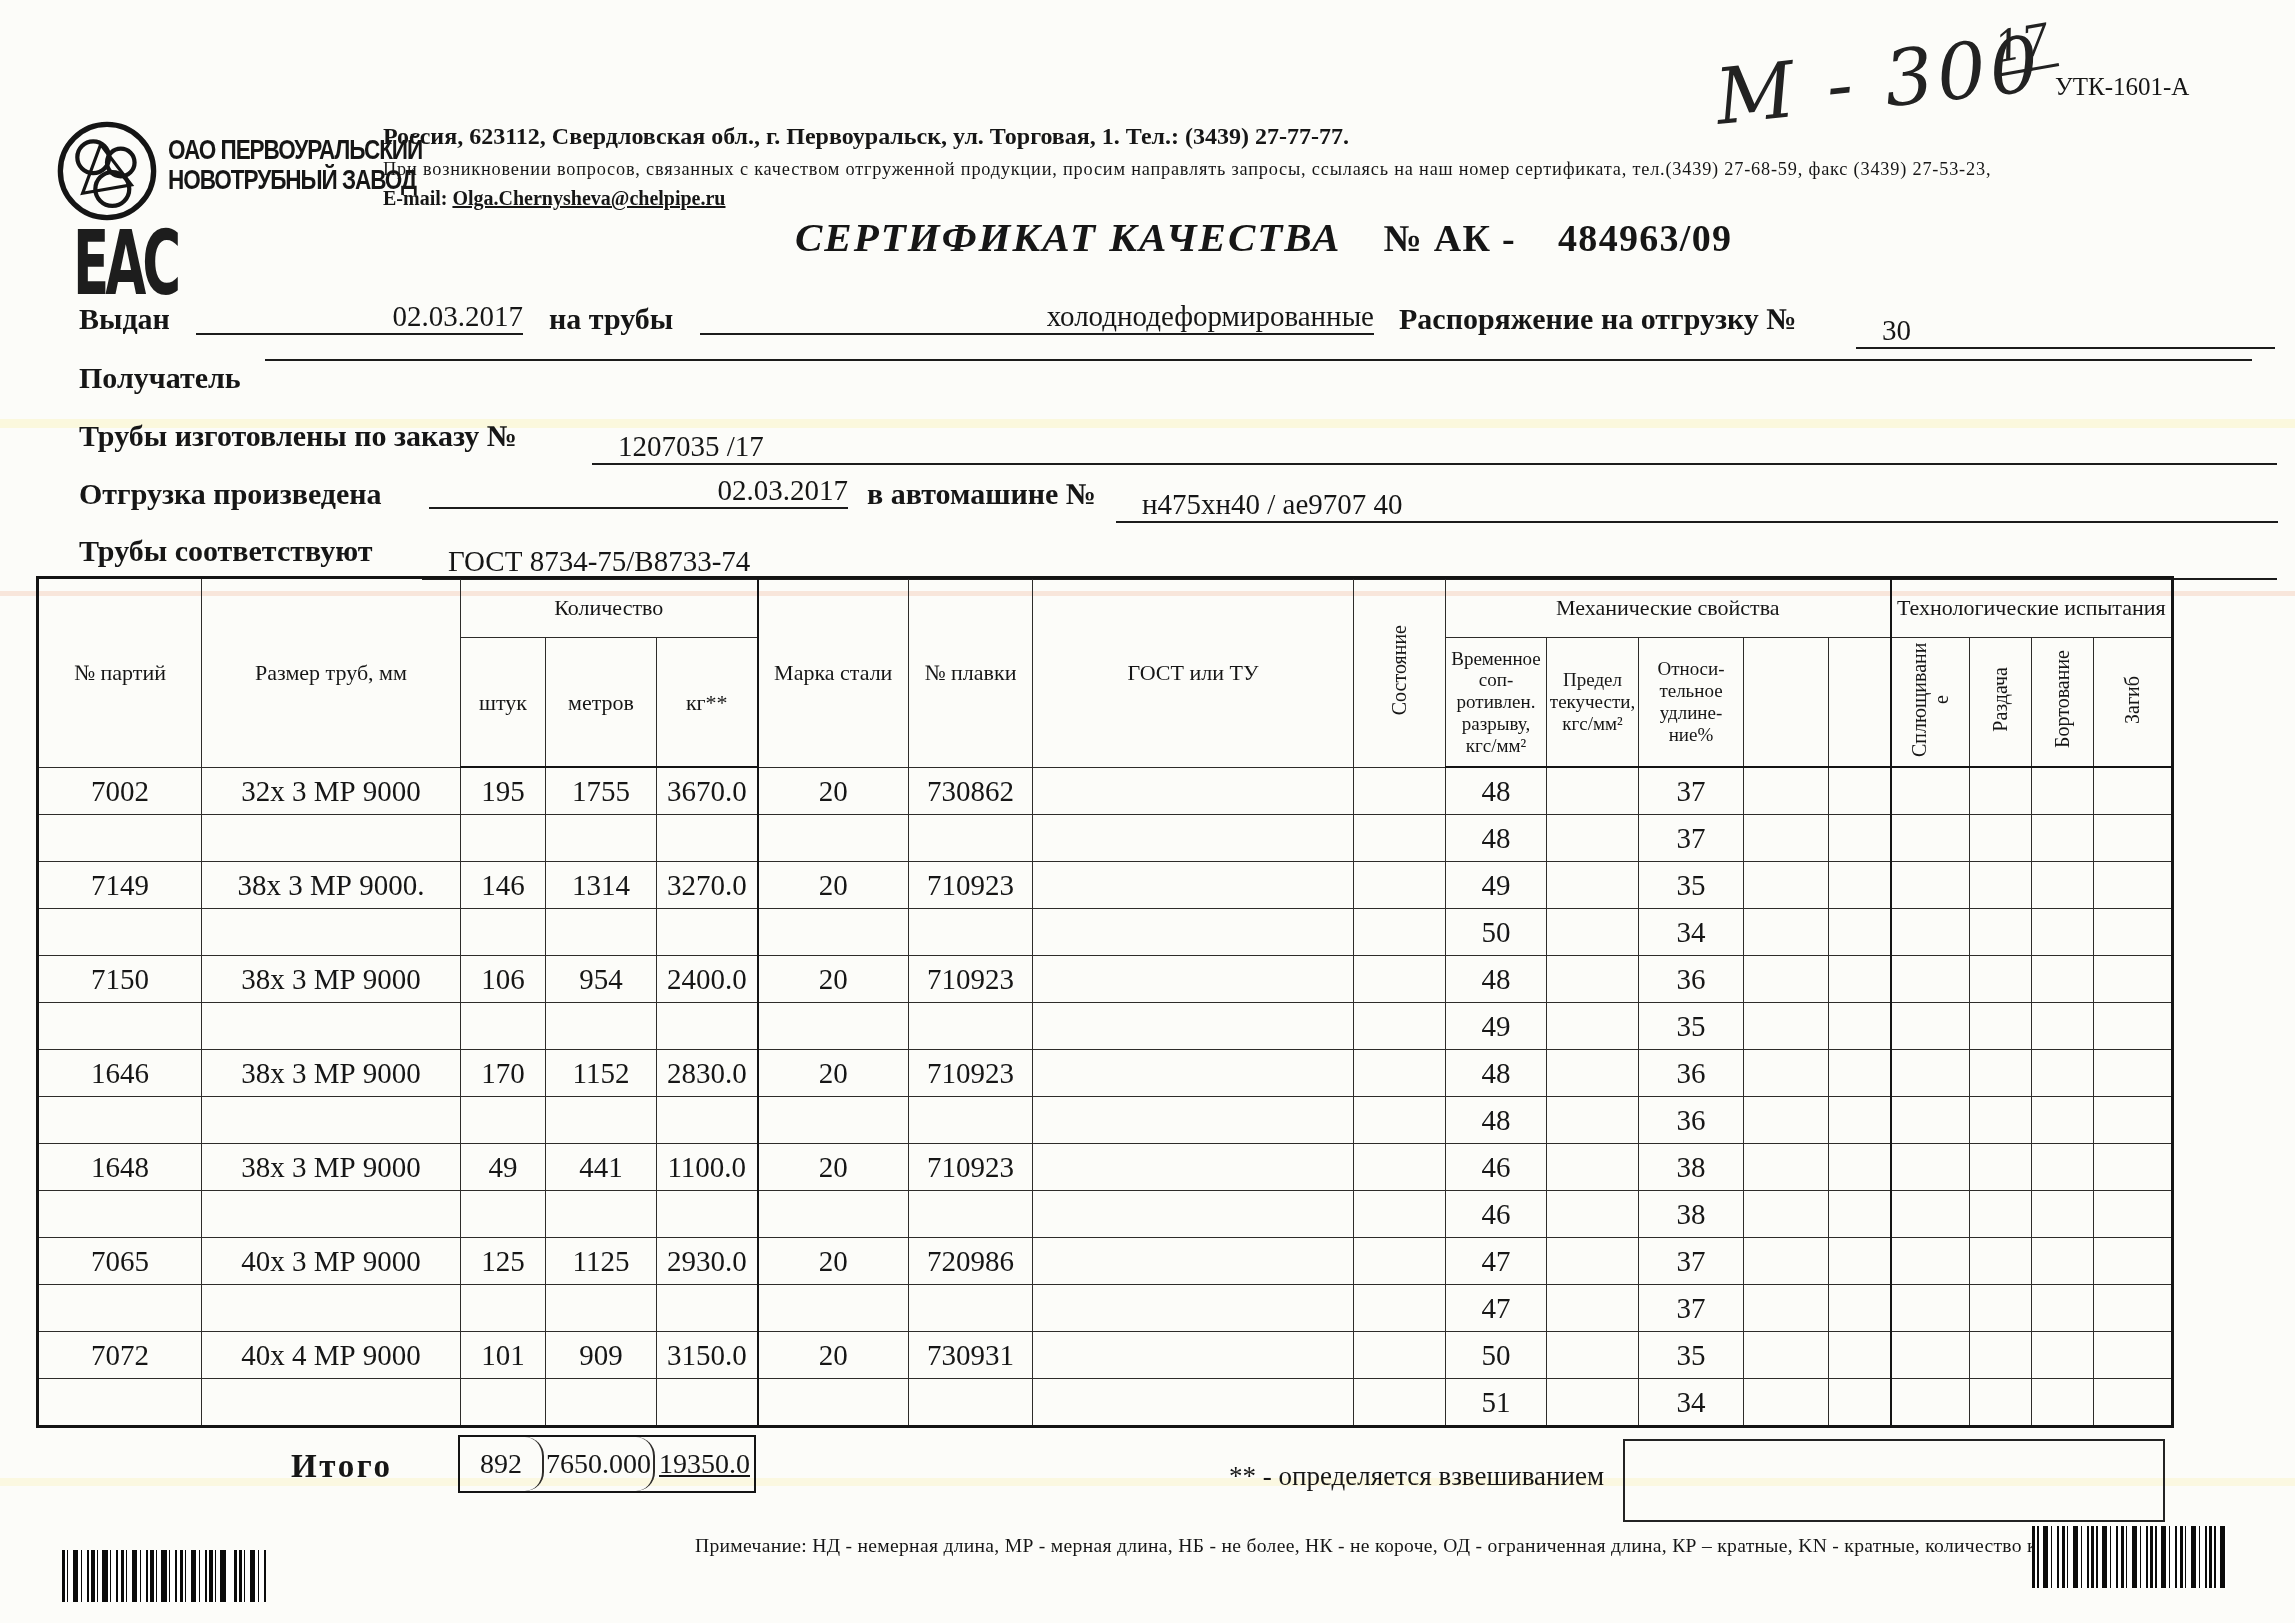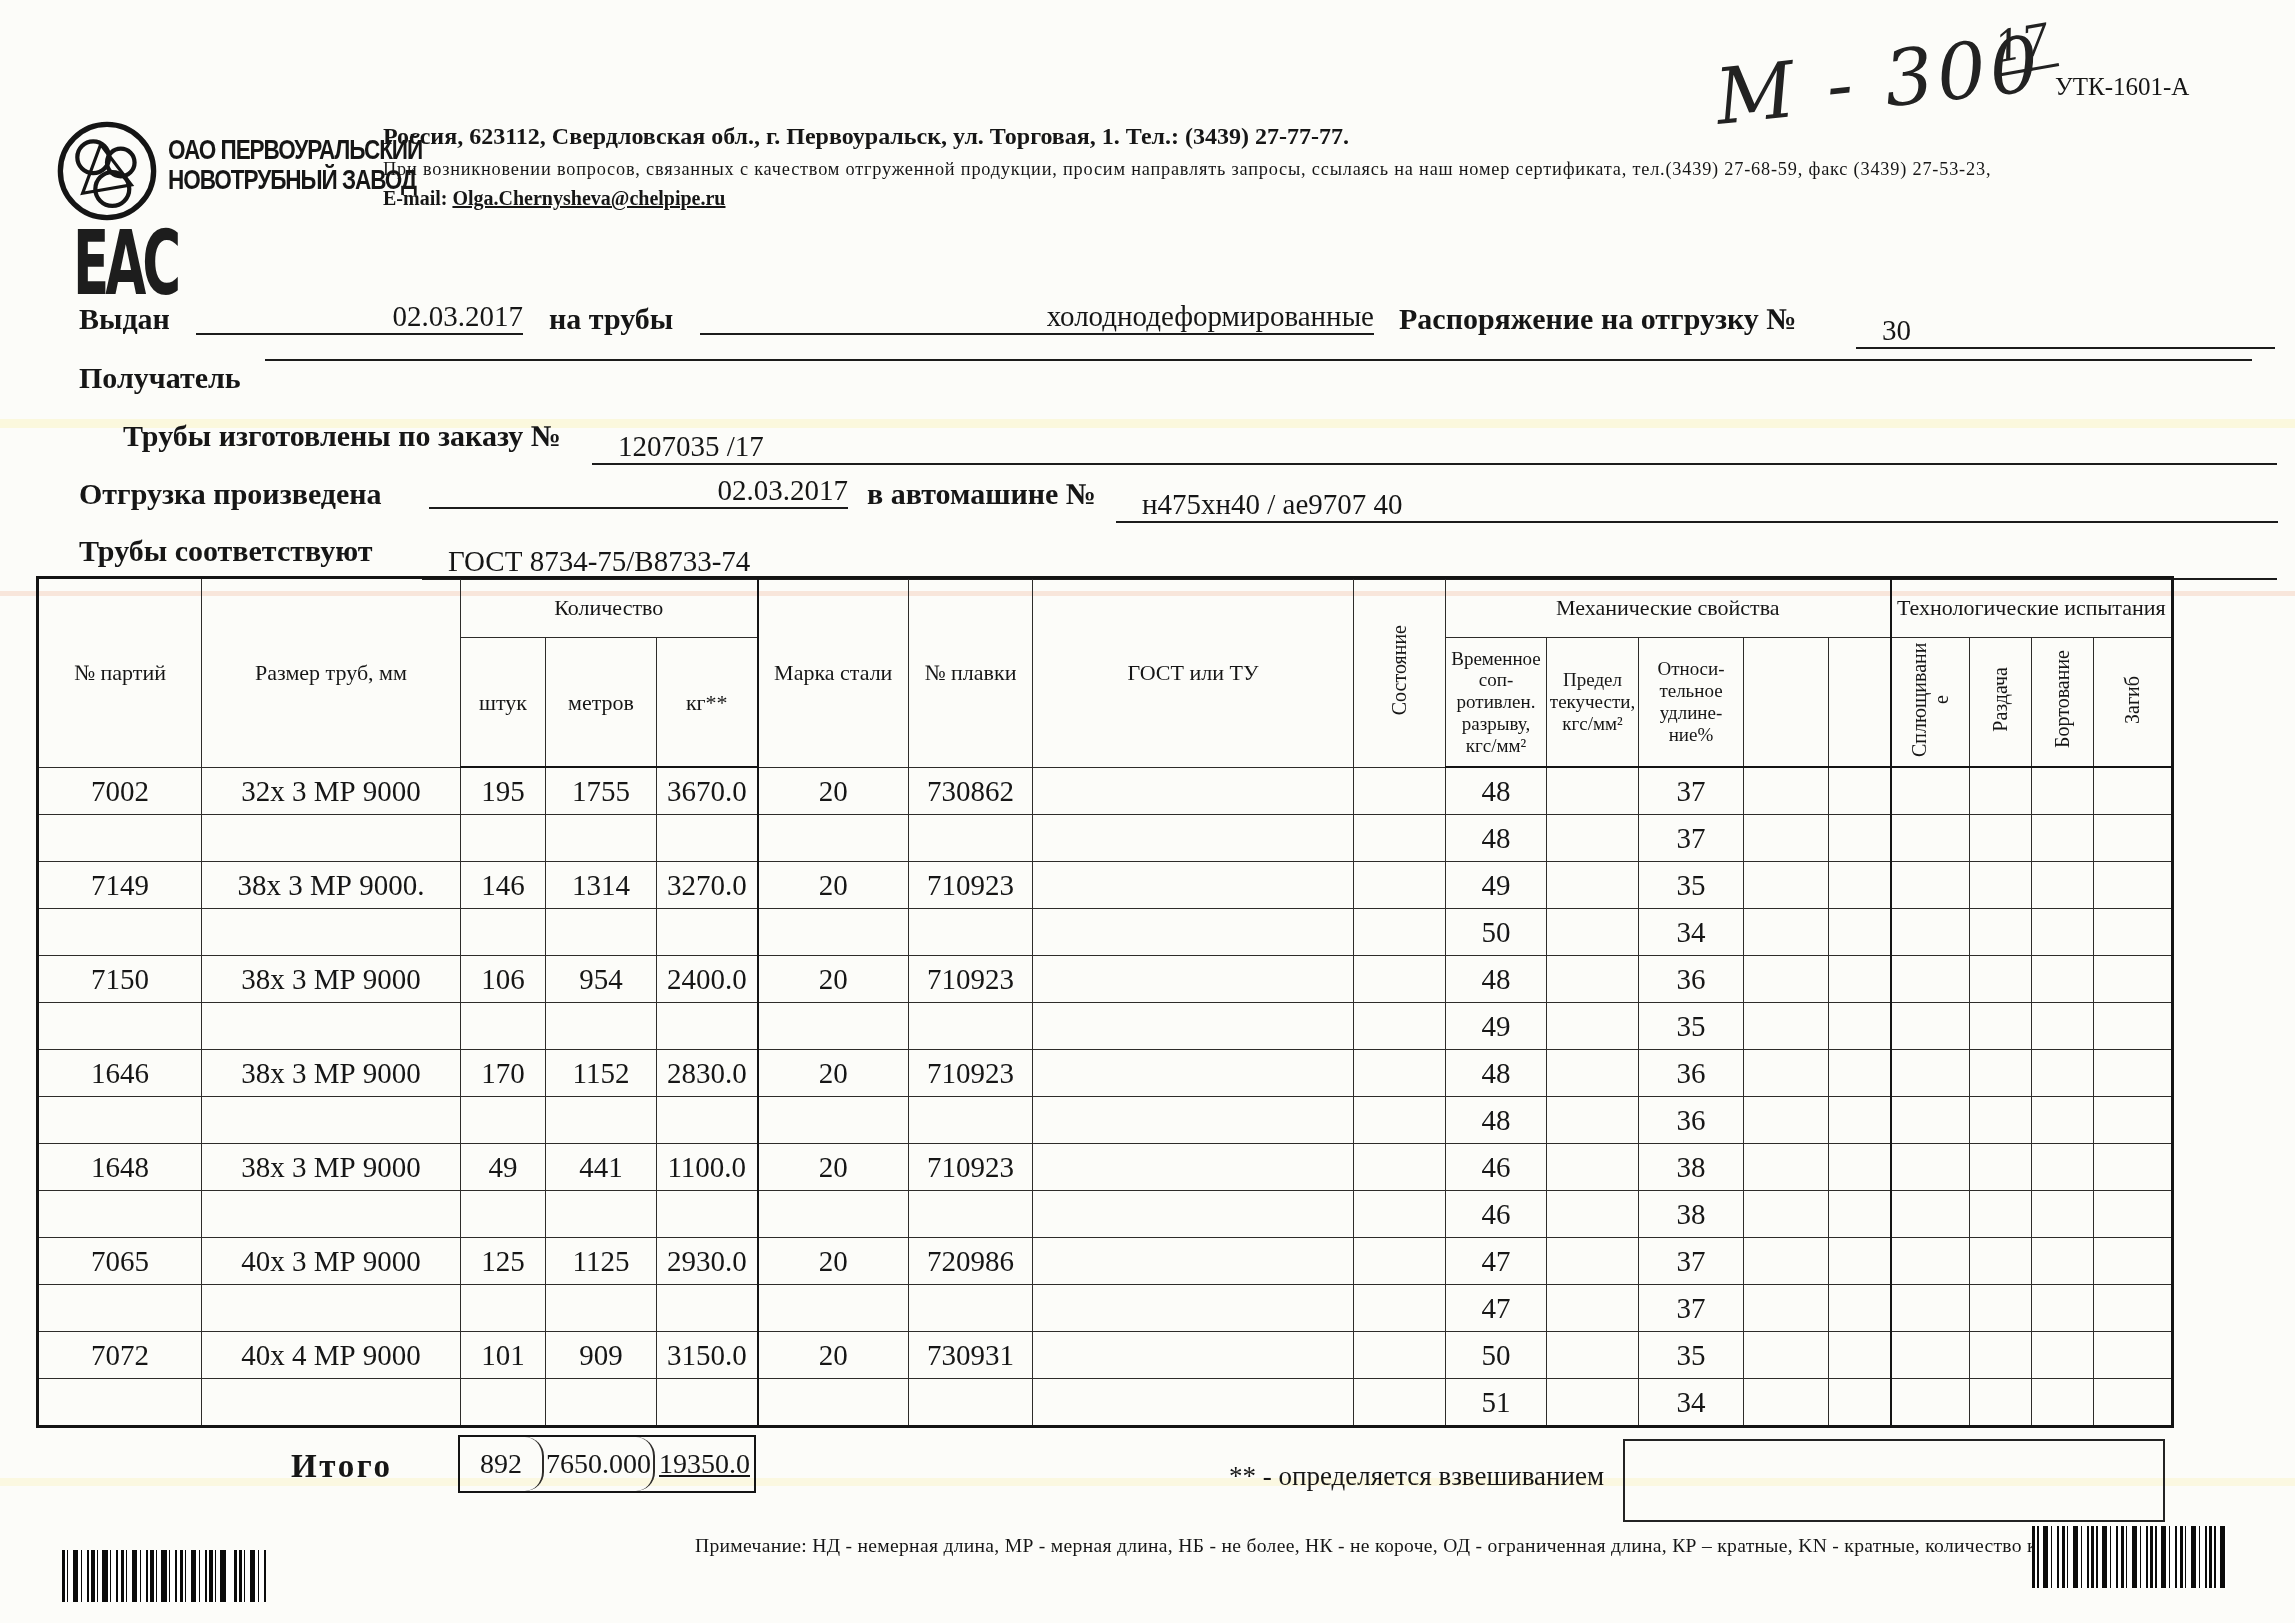--- a/index.html
+++ b/index.html
@@ -94,32 +94,37 @@
     <span>E-mail:</span>
     <span class="mail">Olga.Chernysheva@chelpipe.ru</span>
   </div>
 
   <div class="abs hand hand-main" style="left:1715px;top:36px;">М - 300</div>
   <div class="abs hand hand-sup" style="left:1990px;top:18.3px;">17</div>
   <div class="abs form-code" style="left:2055px;top:73px;">УТК-1601-А</div>
 
   <div class="abs eac" style="left:73px;top:211px;">ЕАС</div>
 
+  <div class="abs title-row" style="left:795px;top:213px;">
+    <span class="title-main">СЕРТИФИКАТ КАЧЕСТВА</span>
+    <span class="title-num">№  АК -</span>
+    <span class="title-num">484963/09</span>
+  </div>
 
   <div class="abs f-label" style="left:79px;top:302px;">Выдан</div>
   <div class="abs f-value" style="left:196px;top:300px;width:327px;">02.03.2017</div>
   <div class="abs f-label" style="left:549px;top:302px;">на трубы</div>
   <div class="abs f-value" style="left:700px;top:300px;width:674px;">холоднодеформированные</div>
   <div class="abs f-label" style="left:1399px;top:302px;">Распоряжение на отгрузку №</div>
   <div class="abs f-value f-left" style="left:1856px;top:300px;width:393px;">30</div>
 
   <div class="abs f-label" style="left:79px;top:361px;">Получатель</div>
   <div class="abs f-value" style="left:265px;top:359px;width:1987px;"></div>
 
-  <div class="abs f-label" style="left:79px;top:419px;margin-left:44px;">Трубы изготовлены по заказу №</div>
+  <div class="abs f-label" style="left:79px;top:419px;">Трубы изготовлены по заказу №</div>
   <div class="abs f-value f-left" style="left:592px;top:416px;width:1659px;">1207035  /17</div>
 
   <div class="abs f-label" style="left:79px;top:477px;">Отгрузка произведена</div>
   <div class="abs f-value" style="left:429px;top:474px;width:419px;">02.03.2017</div>
   <div class="abs f-label" style="left:867px;top:477px;">в автомашине №</div>
   <div class="abs f-value f-left" style="left:1116px;top:474px;width:1136px;">н475хн40 / ае9707 40</div>
 
   <div class="abs f-label" style="left:79px;top:534px;">Трубы соответствуют</div>
   <div class="abs f-value f-left" style="left:422px;top:531px;width:1829px;">ГОСТ 8734-75/В8733-74</div>
 

